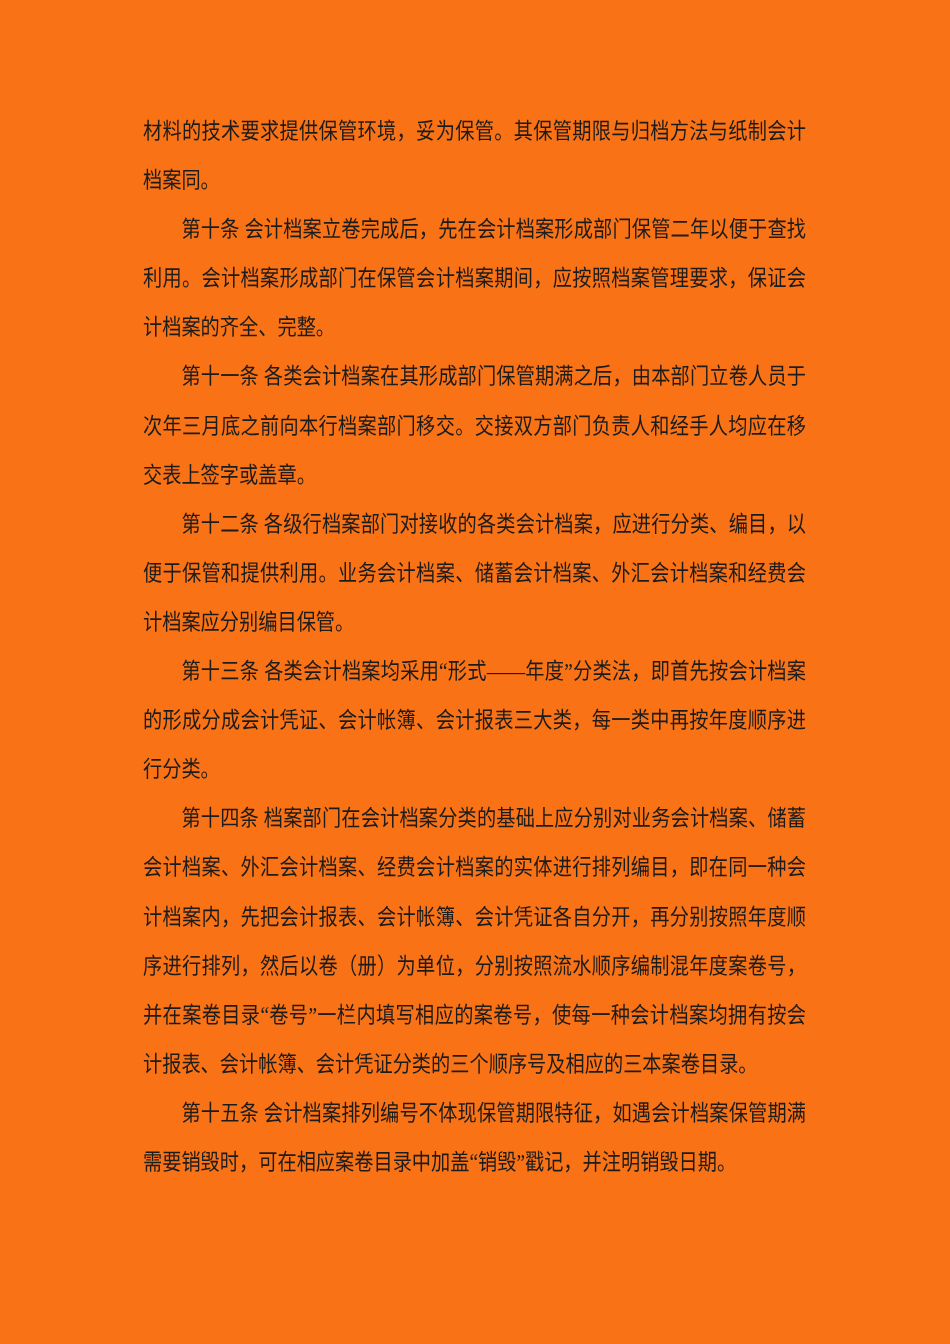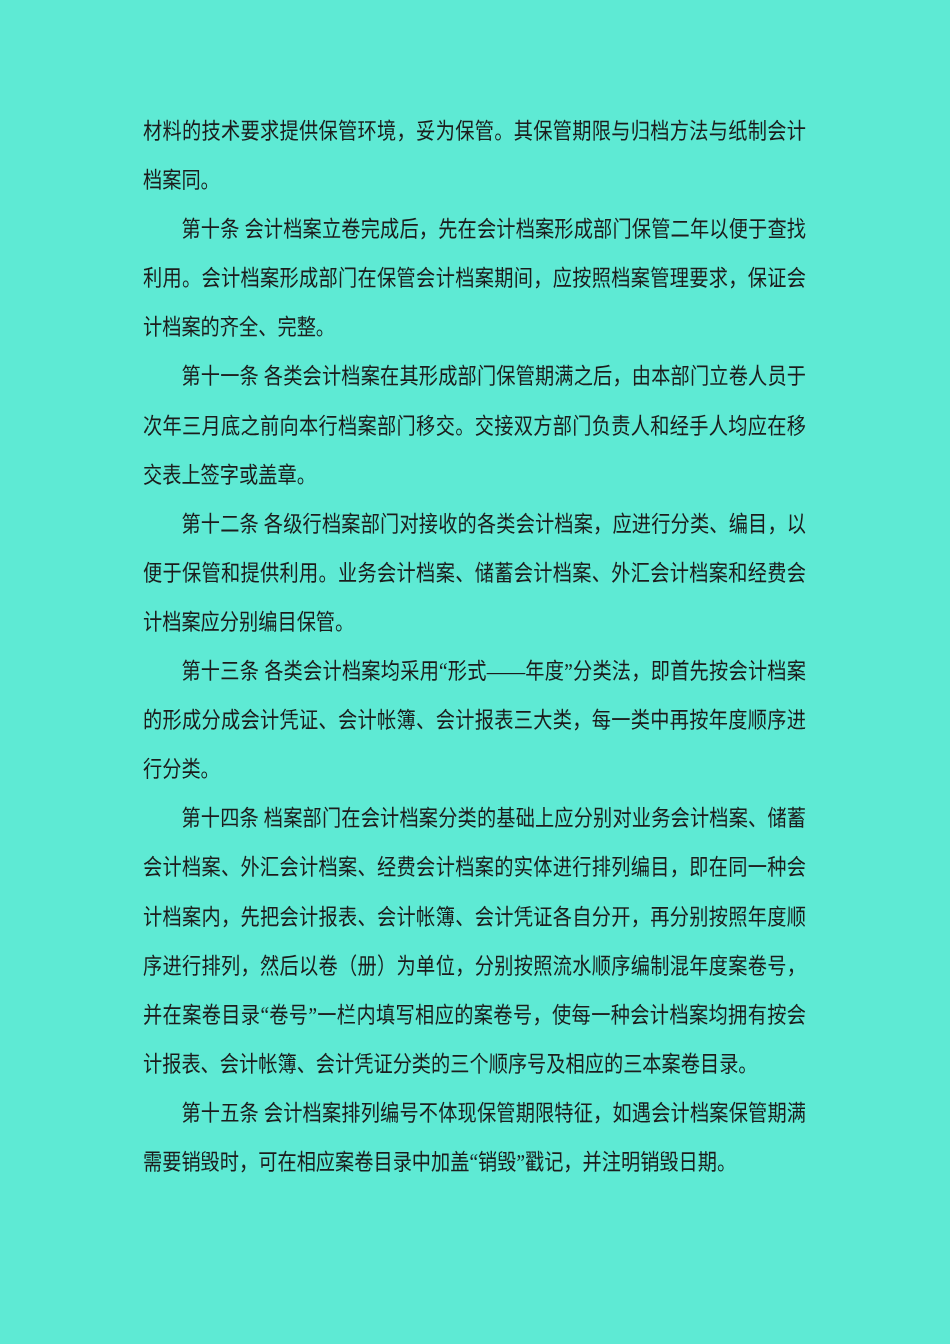--- a/index.html
+++ b/index.html
@@ -4,21 +4,21 @@
 <style>
   html, body {
     margin: 0;
     padding: 0;
     background: #ffffff;
   }
   .page {
     position: relative;
     width: 950px;
     height: 1344px;
-    background: #5eead4;
+    background: #f97316;
     overflow: hidden;
   }
   .text-block {
     position: absolute;
     left: 143px;
     top: 107px;
     width: 794px;
     transform: scaleX(0.835);
     transform-origin: 0 0;
     font-family: serif;

